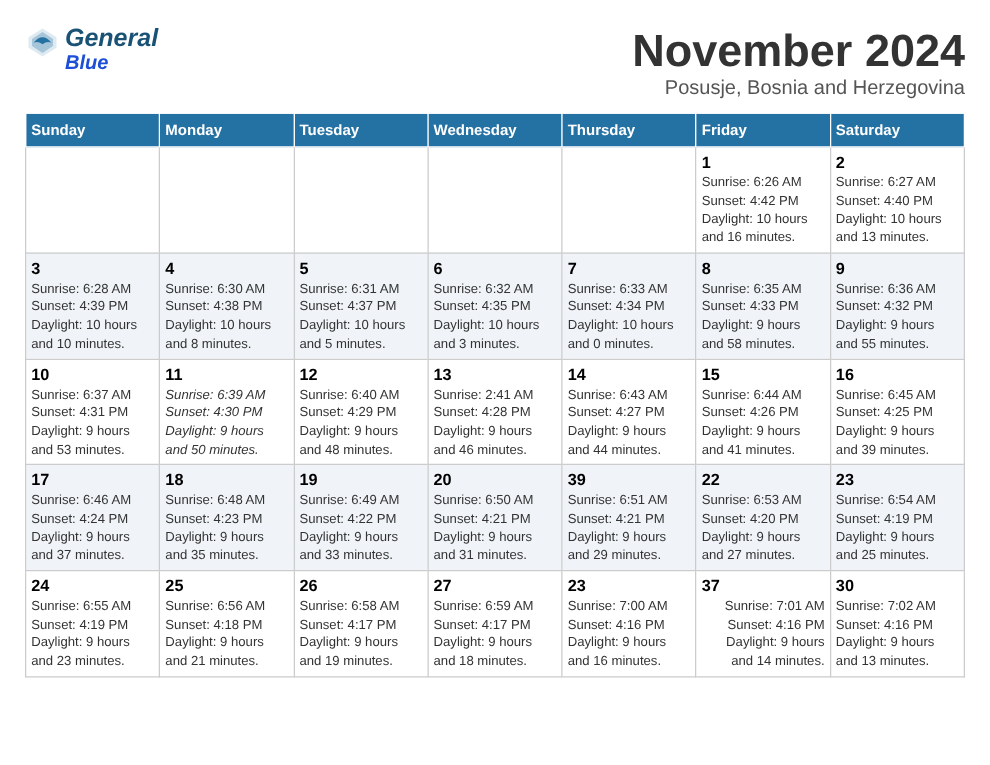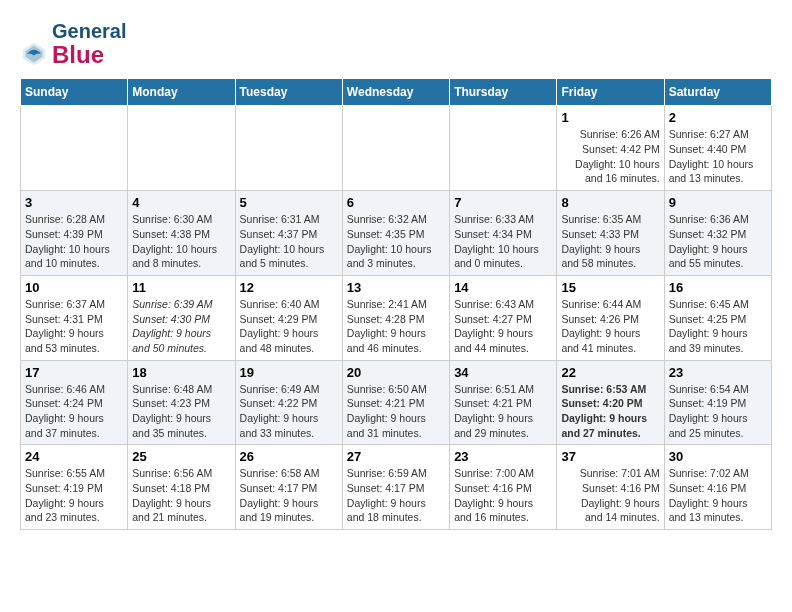--- a/index.html
+++ b/index.html
@@ -11,21 +11,22 @@
       padding: 20px;
     }
     .header-area {
       display: flex;
       justify-content: space-between;
       align-items: flex-start;
       margin-bottom: 10px;
     }
     .logo {
       display: flex;
-      align-items: flex-end;
+      align-items: flex-start;
+      font-style: italic;
     }
     .logo-icon {
       width: 28px;
       height: 28px;
       margin-right: 4px;
     }
     .title-area {
       text-align: right;
     }
     .month-title {
@@ -94,24 +95,26 @@
   <div class="logo">
     <svg class="logo-icon" viewBox="0 0 40 40">
       <polygon points="20,4 36,14 36,26 20,36 4,26 4,14" fill="#2471a3" opacity="0.15"></polygon>
       <polygon points="20,8 32,16 32,24 20,32 8,24 8,16" fill="#2471a3" opacity="0.3"></polygon>
       <polygon points="24,10 34,18 30,30 20,34 10,30 6,18 16,10" fill="#1a5276" opacity="0.0"></polygon>
 
       <path d="M10,20 Q20,8 30,20 Q25,18 20,22 Q15,18 10,20Z" fill="#2471a3"></path>
     </svg>
     <div>
       <div style="font-size:20px;font-weight:bold;color:#1a5276;line-height:1.1;">General</div>
-      <div style="font-size:24px;font-weight:bold;color:#be185d;line-height:1.1;">Blue</div>
+      <div style="font-size:16px;font-weight:bold;color:#1d4ed8;line-height:1.1;">Blue</div>
     </div>
   </div>
   <div class="title-area">
+    <div class="month-title">November 2024</div>
+    <div class="location-title">Posusje, Bosnia and Herzegovina</div>
   </div>
 </div>
 
 <table class="calendar">
   <thead>
     <tr>
     <th>Sunday</th>
         <th>Monday</th>
         <th>Tuesday</th>
         <th>Wednesday</th>
@@ -122,21 +125,21 @@
   </thead>
   <tbody id="calendar-body">
   <tr>
         <td class="empty-cell"></td>
         <td class="empty-cell"></td>
         <td class="empty-cell"></td>
         <td class="empty-cell"></td>
         <td class="empty-cell"></td>
         <td>
           <span class="day-number">1</span>
-          <div class="day-info" style="white-space: pre-line; text-align: right;">Sunrise: 6:26 AM
+          <div class="day-info" style="white-space: pre-line;">Sunrise: 6:26 AM
 Sunset: 4:42 PM
 Daylight: 10 hours and 16 minutes.</div>
         </td>
         <td>
           <span class="day-number">2</span>
           <div class="day-info" style="white-space: pre-line;">Sunrise: 6:27 AM
 Sunset: 4:40 PM
 Daylight: 10 hours and 13 minutes.</div>
         </td>
       </tr>
@@ -247,28 +250,28 @@
 Sunset: 4:22 PM
 Daylight: 9 hours and 33 minutes.</div>
         </td>
         <td>
           <span class="day-number">20</span>
           <div class="day-info" style="white-space: pre-line;">Sunrise: 6:50 AM
 Sunset: 4:21 PM
 Daylight: 9 hours and 31 minutes.</div>
         </td>
         <td>
-          <span class="day-number">34</span>
+          <span class="day-number">39</span>
           <div class="day-info" style="white-space: pre-line;">Sunrise: 6:51 AM
 Sunset: 4:21 PM
 Daylight: 9 hours and 29 minutes.</div>
         </td>
         <td>
           <span class="day-number">22</span>
-          <div class="day-info" style="white-space: pre-line; font-weight: bold;">Sunrise: 6:53 AM
+          <div class="day-info" style="white-space: pre-line;">Sunrise: 6:53 AM
 Sunset: 4:20 PM
 Daylight: 9 hours and 27 minutes.</div>
         </td>
         <td>
           <span class="day-number">23</span>
           <div class="day-info" style="white-space: pre-line;">Sunrise: 6:54 AM
 Sunset: 4:19 PM
 Daylight: 9 hours and 25 minutes.</div>
         </td>
       </tr>

